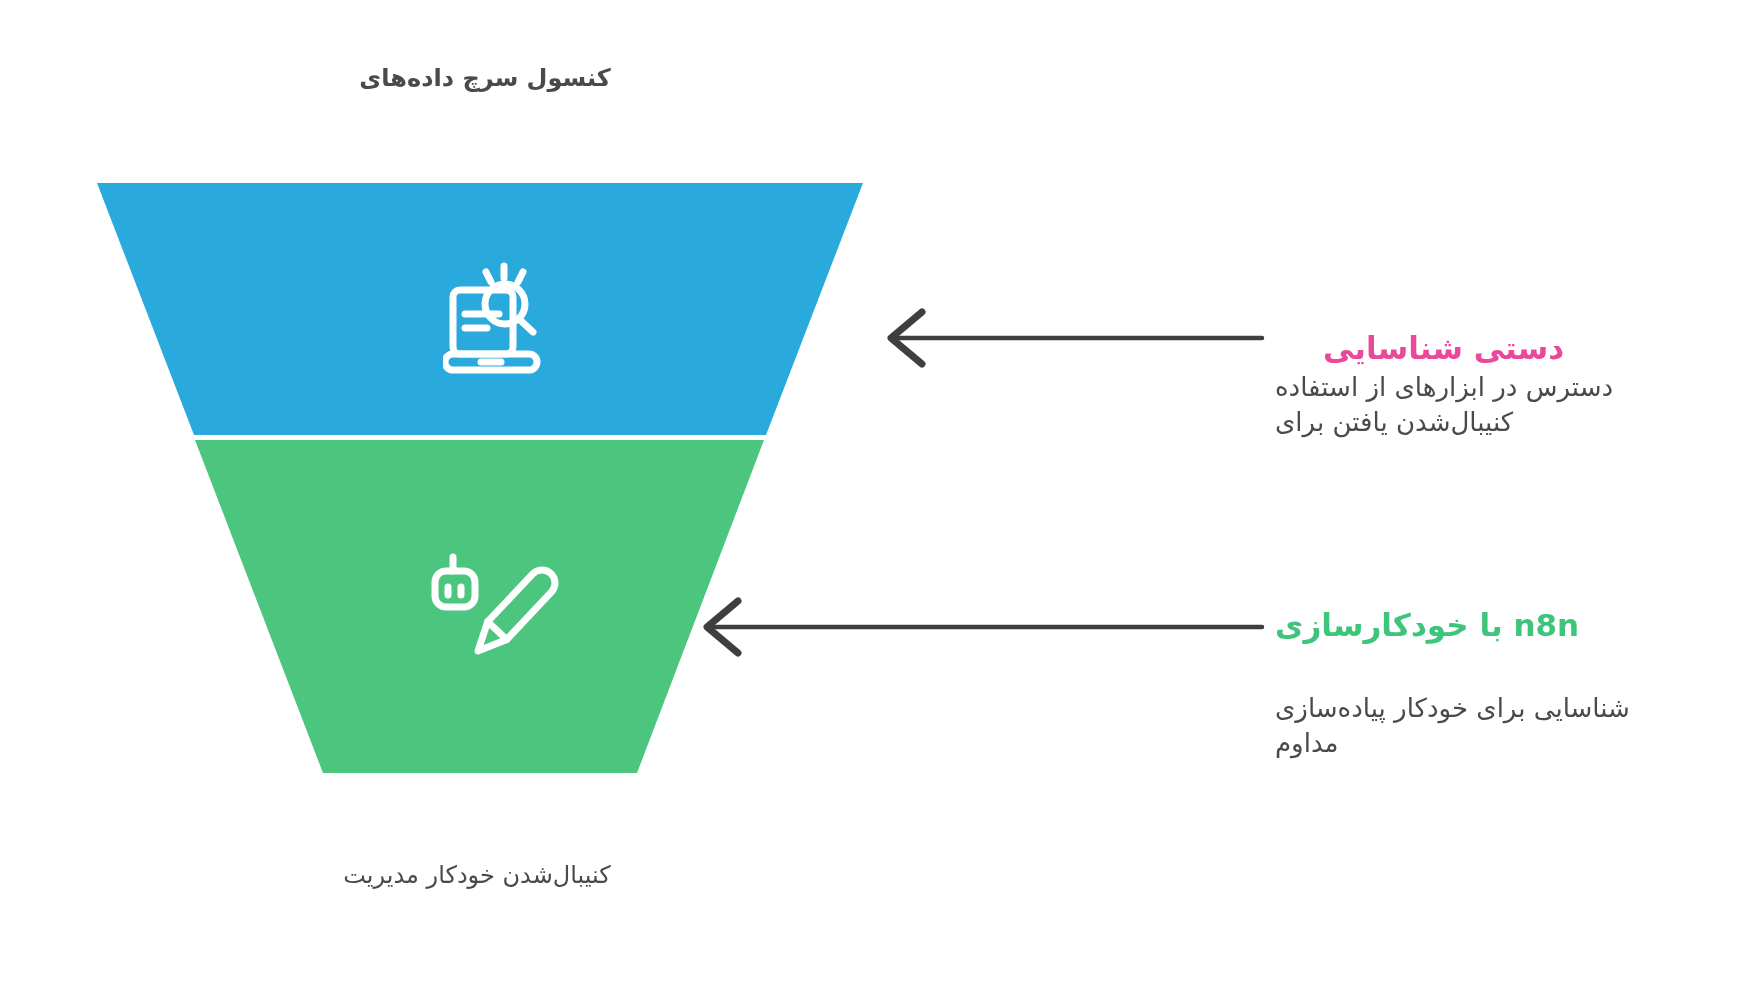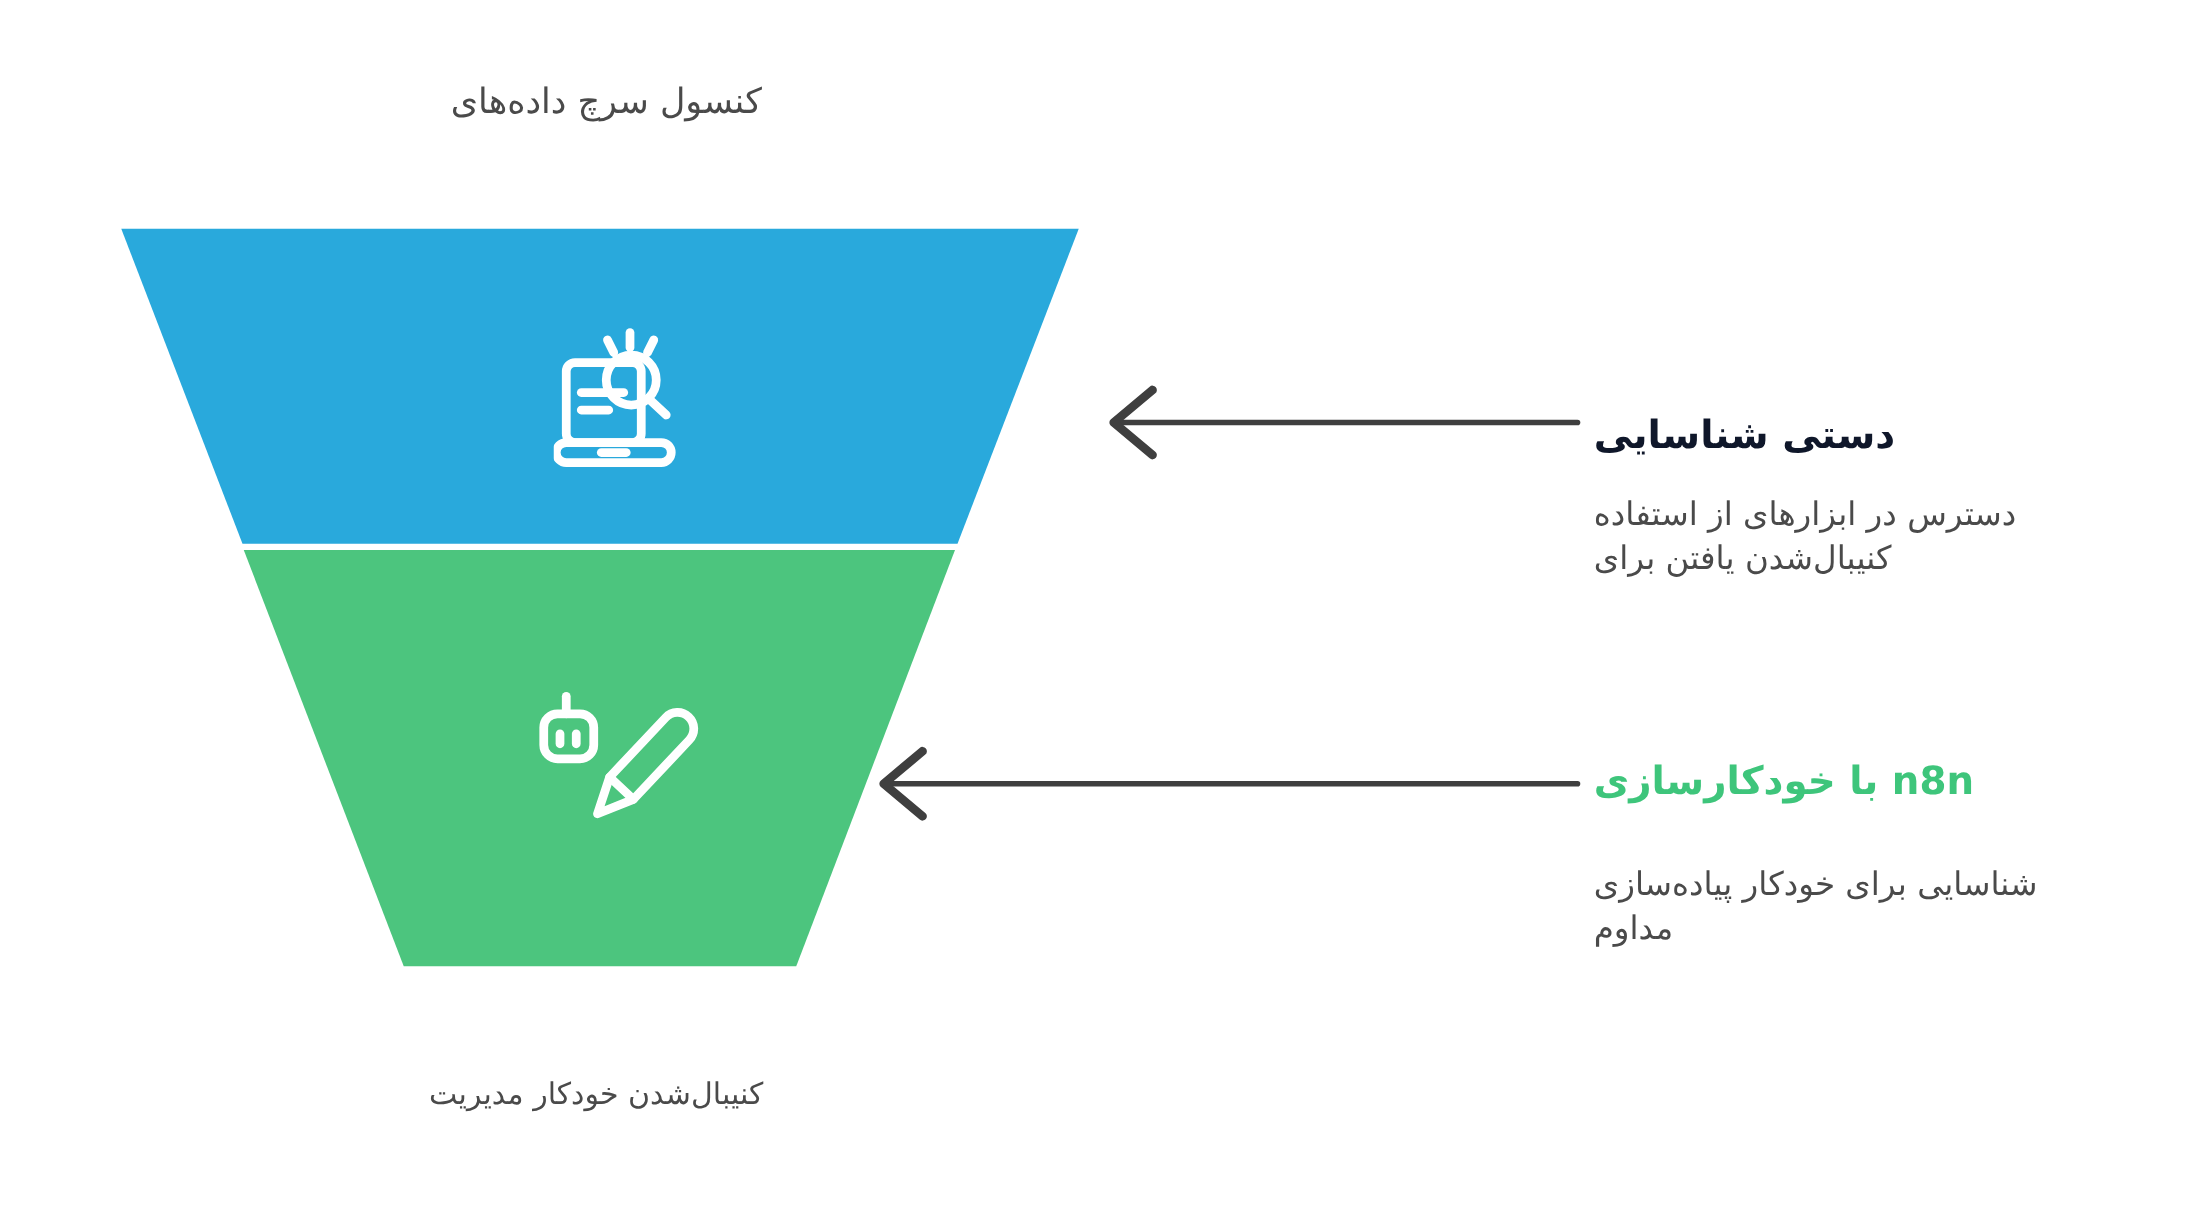--- a/index.html
+++ b/index.html
@@ -11,34 +11,34 @@
   .seg-top{fill:#29A9DC;}
   .seg-bottom{fill:#4CC57E;}
   .arrow line{stroke:#3F3F3F;stroke-width:4.5;stroke-linecap:round;}
   .arrow polyline{stroke:#3F3F3F;stroke-width:7;fill:none;stroke-linecap:round;stroke-linejoin:round;}
   .icon{position:absolute;stroke:#FFFFFF;fill:none;stroke-width:7;stroke-linecap:round;stroke-linejoin:round;}
   
   .fa-flow{direction:ltr;unicode-bidi:isolate;}
   .fa-flow span{unicode-bidi:isolate;}
   .top-label{
     position:absolute;left:305px;top:64px;width:360px;text-align:center;
-    font-size:28px;font-weight:400;color:#4A4A4A;
+    font-size:24px;font-weight:700;color:#4A4A4A;
   }
   .bottom-label{
     position:absolute;left:317px;top:856px;width:320px;text-align:center;
     font-size:24px;line-height:38px;font-weight:500;color:#4A4A4A;
   }
   .callout{position:absolute;width:400px;text-align:left;}
   .c1{left:1275px;top:326px;}
   .c2{left:1275px;top:603px;}
   .callout .heading{font-size:31px;font-weight:700;line-height:44px;}
-  .c1 .heading{color:#0f172a;}
+  .c1 .heading{color:#ec4899;margin-left:48px;}
   .c2 .heading{color:#3EC57B;}
   .callout .desc{
-    margin-top:25px;font-size:26px;line-height:35px;font-weight:500;
+    font-size:26px;line-height:35px;font-weight:500;
     color:#4A4A4A;width:378px;
   }
   .c2 .desc{margin-top:44px;}
 </style>
 </head>
 <body>
 
 <div class="canvas">
 
   <svg class="layer" width="1749" height="984" viewBox="0 0 1749 984">

